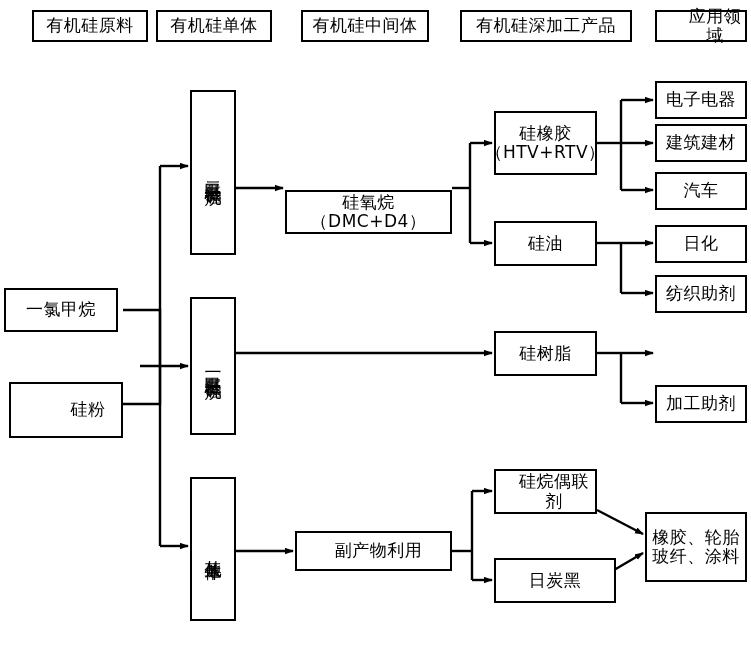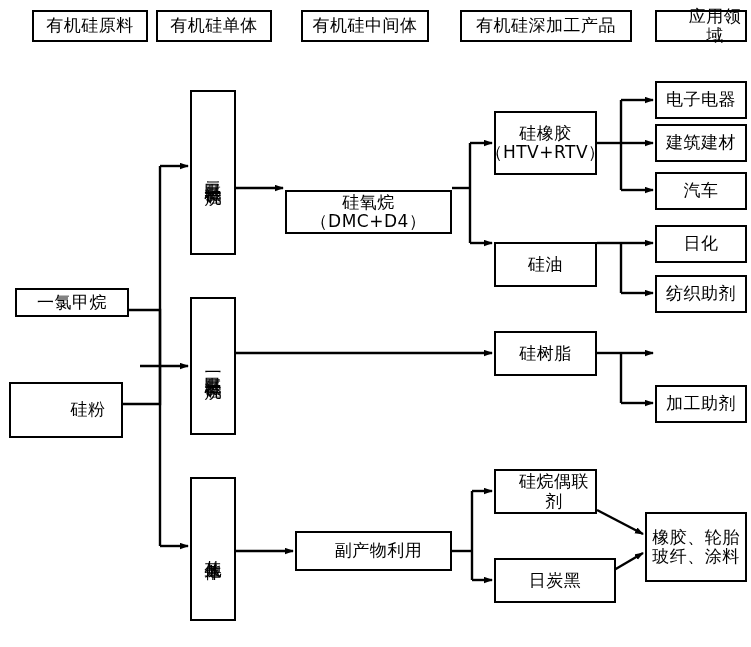--- a/index.html
+++ b/index.html
@@ -134,21 +134,21 @@
   <div class="node hdr" style="left:301px; top:10px; width:128px; height:32px;">
     <span>有机硅中间体</span>
   </div>
   <div class="node hdr" style="left:460px; top:10px; width:172px; height:32px;">
     <span>有机硅深加工产品</span>
   </div>
   <div class="node hdr" style="left:655px; top:10px; width:92px; height:32px;padding-left:28px;">
     <span>应用领域</span>
   </div>
 
-  <div class="node body" style="left:15px; top:288px; width:114px; height:29px;">
+  <div class="node body" style="left:4px; top:288px; width:114px; height:44px;">
     <span>一氯甲烷</span>
   </div>
   <div class="node body" style="left:9px; top:382px; width:114px; height:56px;padding-left:44px;">
     <span>硅粉</span>
   </div>
 
   <div class="node mono" style="left:190px; top:90px; width:46px; height:165px;">
     <span>二甲基二氯硅烷</span>
   </div>
   <div class="node mono" style="left:190px; top:297px; width:46px; height:138px;">
@@ -162,21 +162,21 @@
     <span>硅氧烷（DMC+D4）</span>
   </div>
   <div class="node body" style="left:295px; top:531px; width:157px; height:40px;padding-left:10px;">
     <span>副产物利用</span>
   </div>
 
   <div class="node body" style="left:494px; top:111px; width:103px; height:64px;">
     <span class="two">硅橡胶
 （HTV+RTV）</span>
   </div>
-  <div class="node body" style="left:494px; top:221px; width:103px; height:45px;margin-top:21px;">
+  <div class="node body" style="left:494px; top:221px; width:103px; height:45px;">
     <span>硅油</span>
   </div>
   <div class="node body" style="left:494px; top:331px; width:103px; height:45px;">
     <span>硅树脂</span>
   </div>
   <div class="node body" style="left:494px; top:469px; width:103px; height:45px;padding-left:17px;">
     <span>硅烷偶联剂</span>
   </div>
   <div class="node body" style="left:494px; top:558px; width:122px; height:45px;">
     <span>日炭黑</span>

